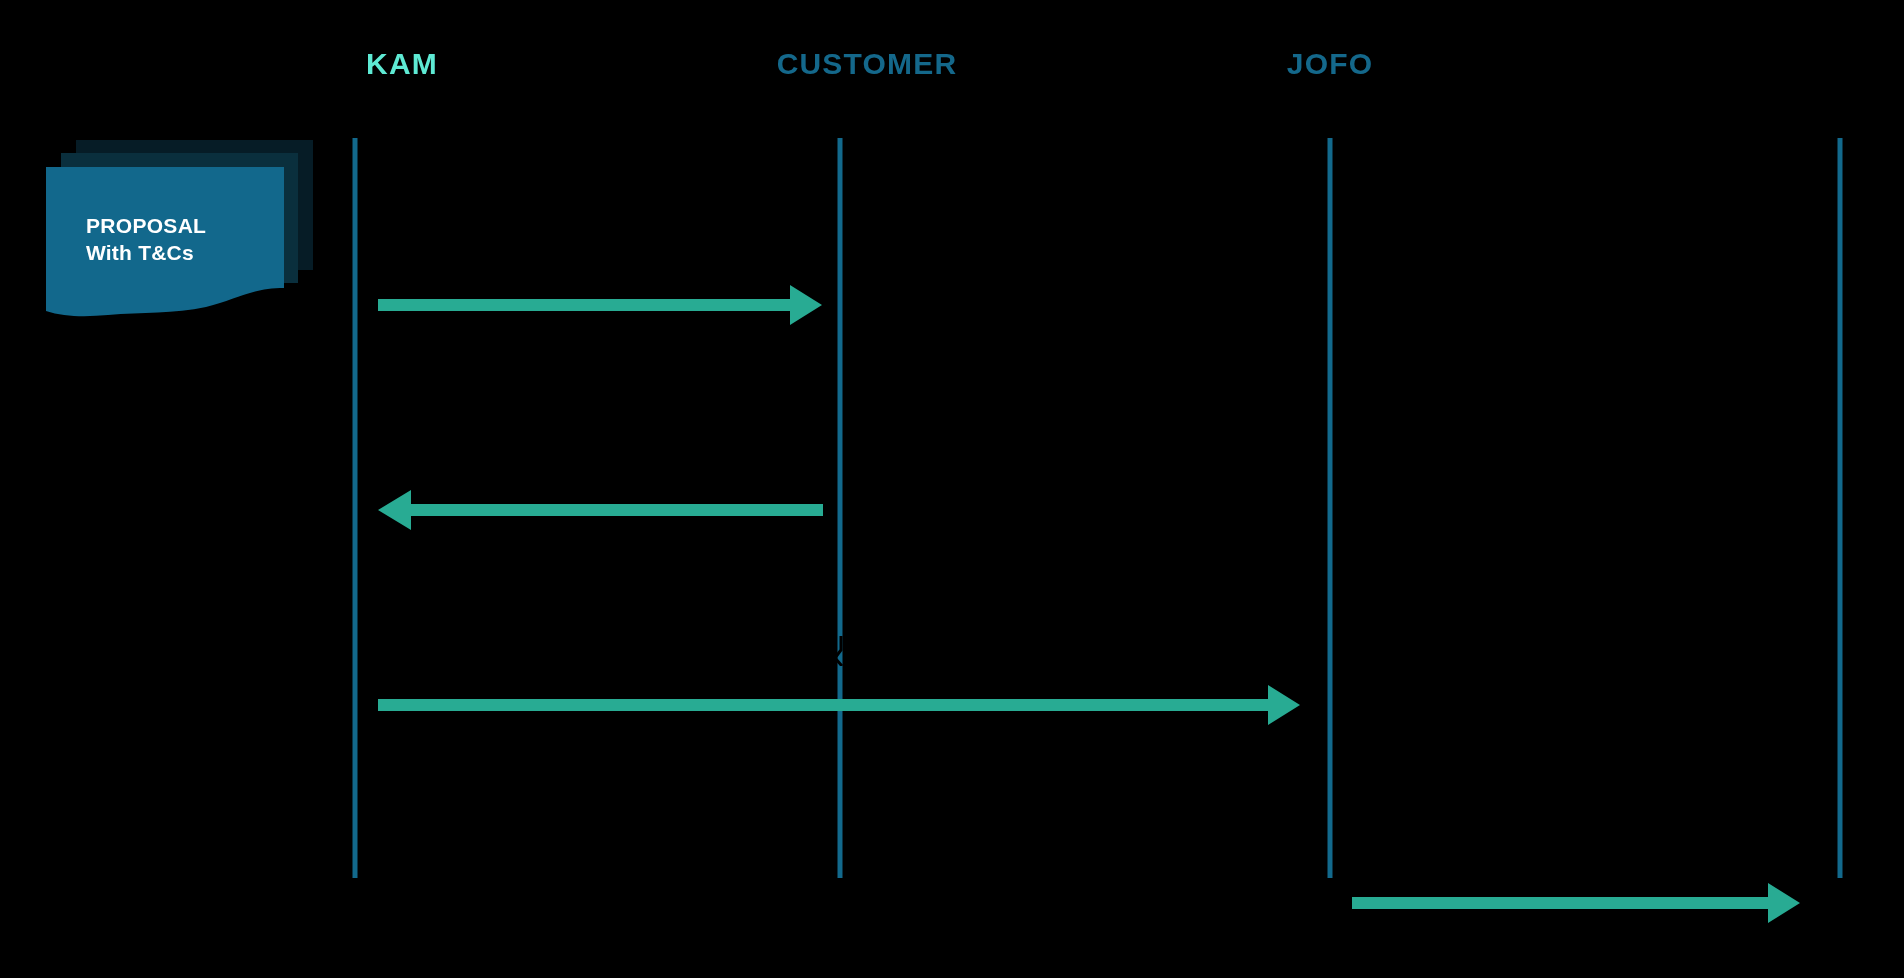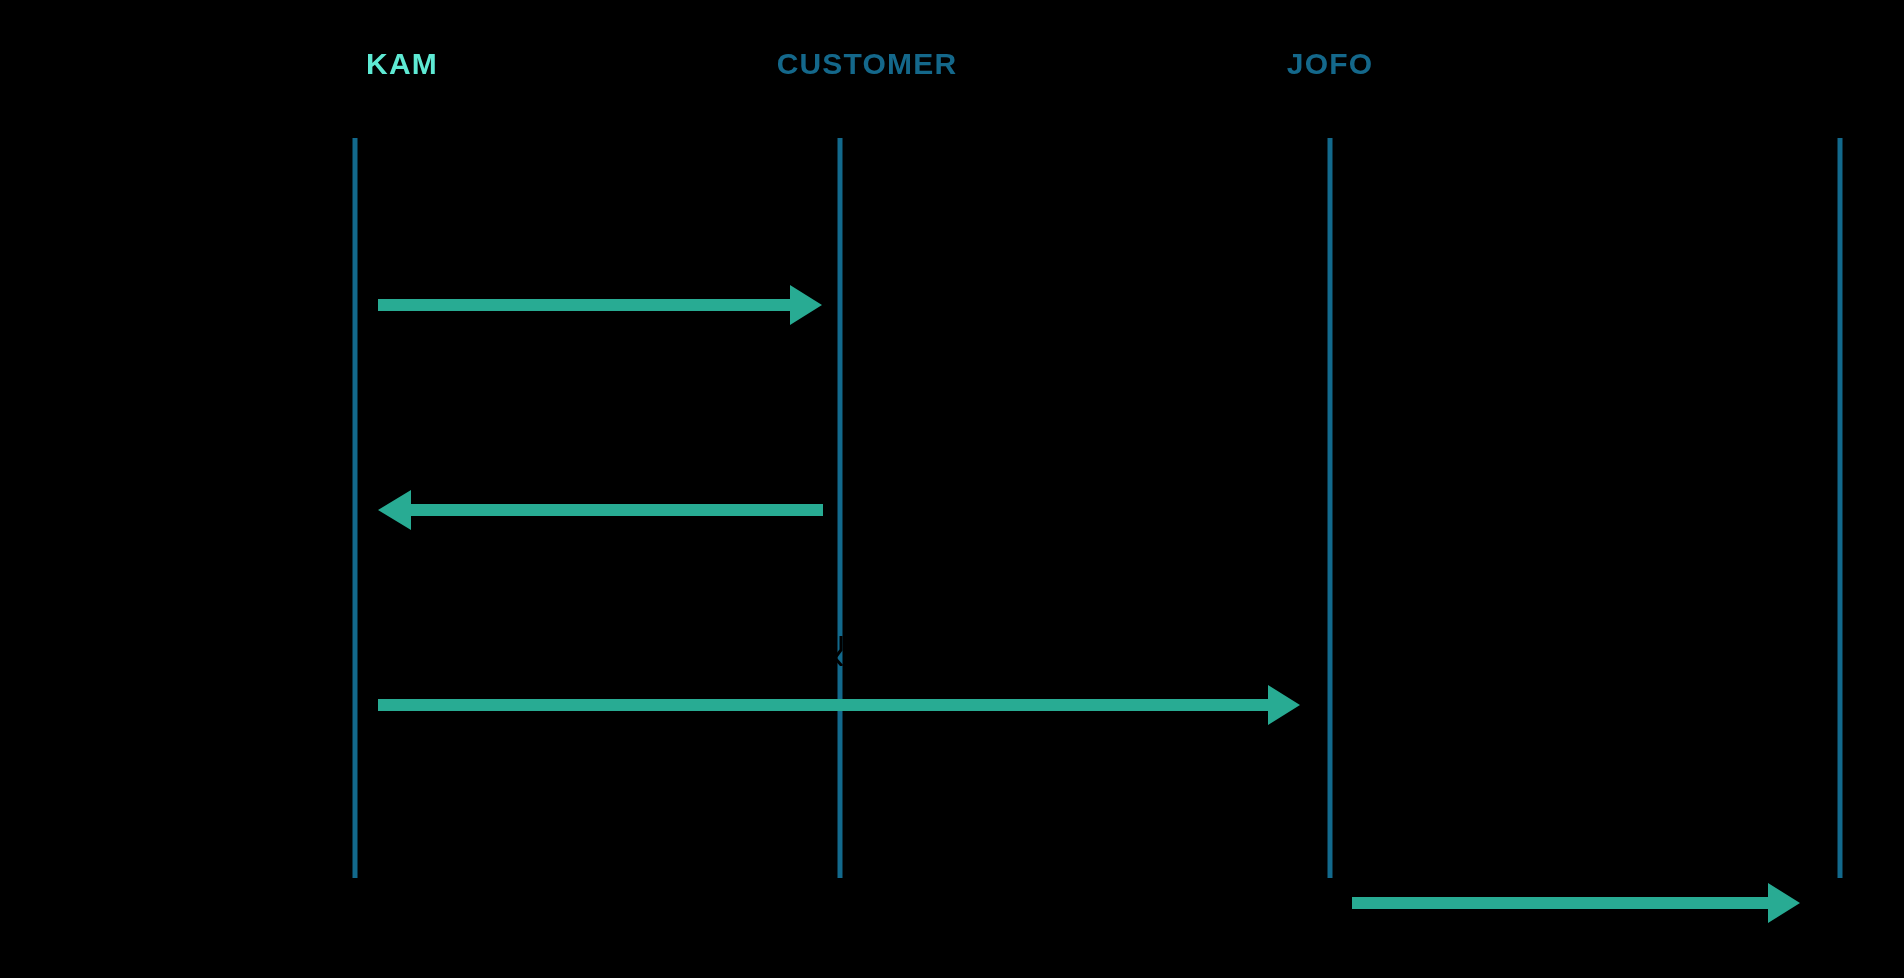--- a/index.html
+++ b/index.html
@@ -128,14 +128,34 @@
       <path d="M0 14 L890 14 L890 0 L922 20 L890 40 L890 26 L0 26 Z" fill="#28ab93"></path>
     </svg>
   </div>
 
   <div class="msg" style="left:1352px; top:883px; width:448px;">
     <svg viewBox="0 0 448 40" preserveAspectRatio="none" aria-hidden="true">
       <path d="M0 14 L416 14 L416 0 L448 20 L416 40 L416 26 L0 26 Z" fill="#28ab93"></path>
     </svg>
   </div>
 
+  <div class="doc-stack" style="left:46px; top:140px; width:290px; height:185px;">
+    <svg width="290" height="185" viewBox="0 0 290 185" aria-hidden="true">
+
+      <rect x="30" y="0" width="237" height="130" fill="#061c26"></rect>
+
+      <rect x="15" y="13" width="237" height="130" fill="#0a2f3d"></rect>
+
+      <path d="M0 27
+               L238 27
+               L238 148
+               C205 148 190 160 160 167
+               C128 174 96 172 62 175
+               C40 177 18 177 0 171
+               Z" fill="#12688c"></path>
+    </svg>
+    <div class="doc-text" style="left:40px; top:73px;">
+      <span class="doc-title">PROPOSAL</span>
+      <span class="doc-sub">With T&amp;Cs</span>
+    </div>
+  </div>
 
 </div>
 
 </body></html>

